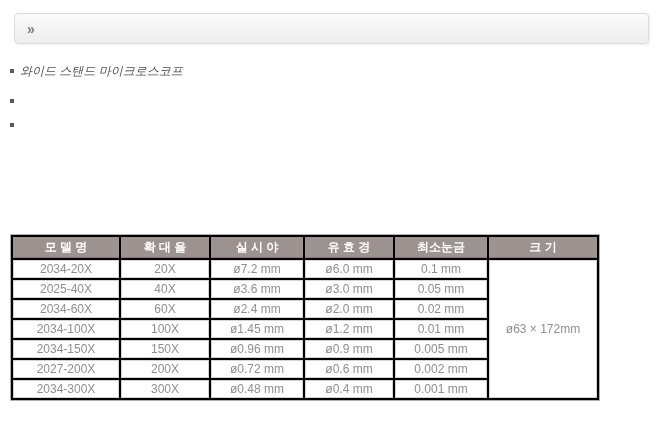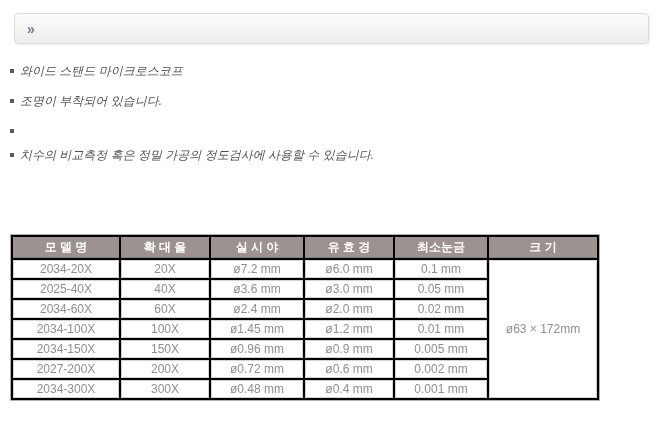--- a/index.html
+++ b/index.html
@@ -113,28 +113,23 @@
     <span class="chevron">»</span>
   </div>
 
   <ul class="features">
       <li>
         <span class="bullet"></span>
         <span>와이드 스탠드 마이크로스코프</span>
       </li>
       <li>
         <span class="bullet"></span>
-        <span>조명이 부착되어 있습니다.</span>
       </li>
       <li>
         <span class="bullet"></span>
-      </li>
-      <li>
-        <span class="bullet"></span>
-        <span>치수의 비교측정 혹은 정밀 가공의 정도검사에 사용할 수 있습니다.</span>
       </li>
     </ul>
 
   <table class="spec-table">
     <colgroup>
       <col class="col-model">
         <col class="col-mag">
         <col class="col-fov">
       <col class="col-ed">
         <col class="col-scale">

